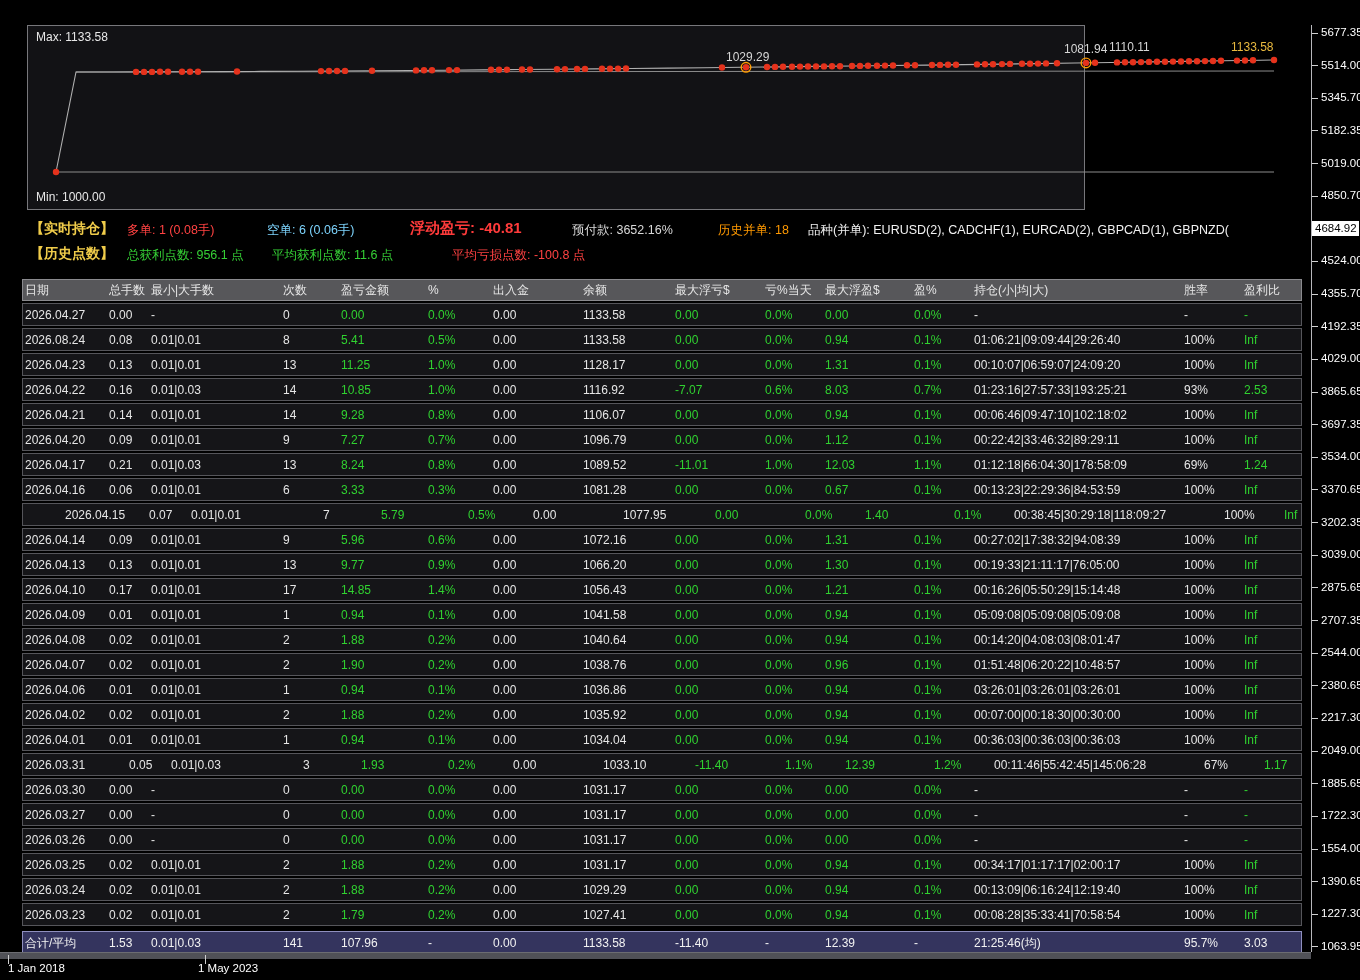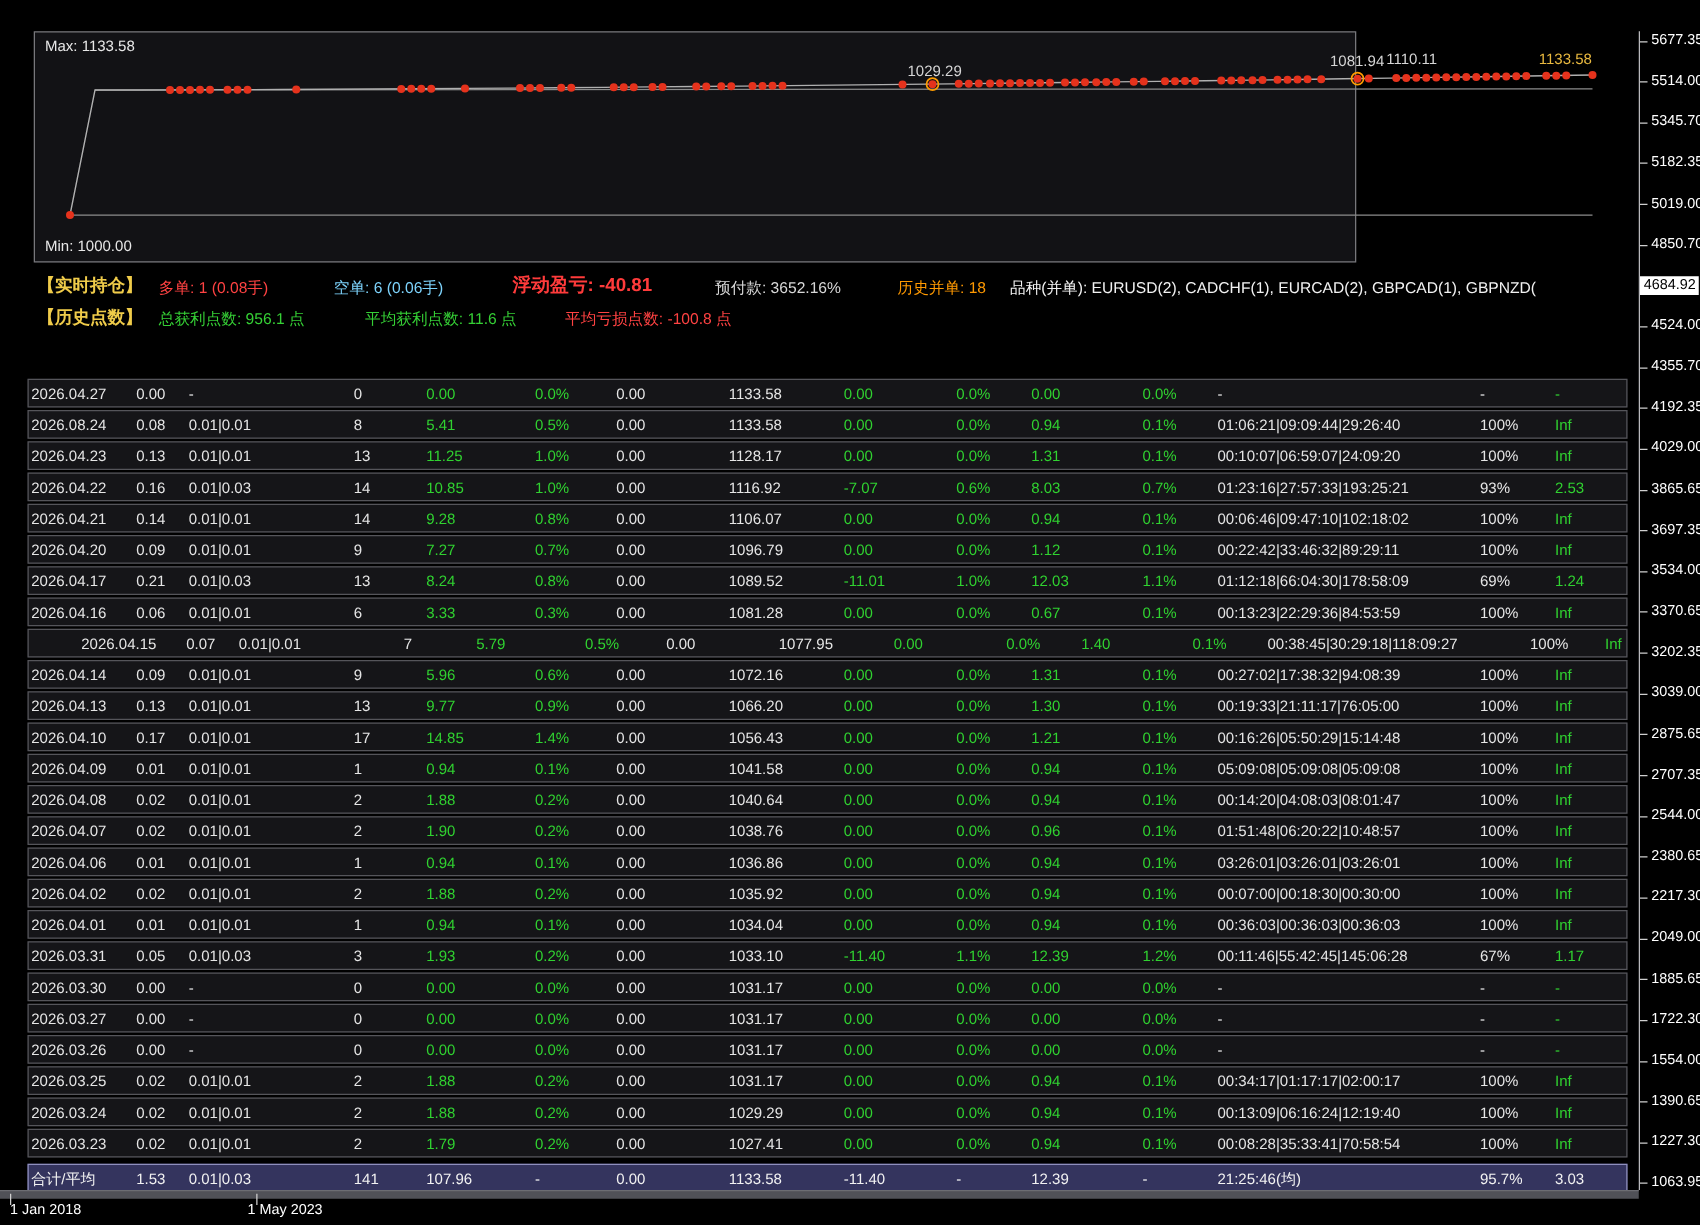--- a/index.html
+++ b/index.html
@@ -24,21 +24,21 @@
   .inf-title{font-size:14px;font-weight:bold;color:#f0cc4a;}
   #live-title{left:30px;top:7px;}
   #long-pos{left:127px;top:9px;color:#ff4242;}
   #short-pos{left:267px;top:9px;color:#7dd3fc;}
   #floating-pl{left:410px;top:6px;color:#ff3b3b;font-size:15px;font-weight:bold;}
   #margin-level{left:572px;top:9px;color:#d8d8d8;}
   #merged-count{left:718px;top:9px;color:#ff9900;}
   #merged-symbols{left:808px;top:9px;color:#f2f2f2;}
   #points-title{left:30px;top:32px;}
   #tp-points{left:127px;top:34px;color:#35d035;}
-  #ap-points{left:292px;top:34px;color:#35d035;}
+  #ap-points{left:272px;top:34px;color:#35d035;}
   #al-points{left:452px;top:34px;color:#ff4242;}
   
   #table-header{position:absolute;left:22px;top:279px;width:1280px;height:22px;background:#57575a;
     border:1px solid #8a8a8e;box-sizing:border-box;display:flex;align-items:center;font-size:12px;color:#fff;}
   .trow{position:absolute;left:22px;width:1280px;height:23px;background:#151518;
     border:1px solid #55555a;box-sizing:border-box;display:flex;align-items:center;font-size:12px;}
   .trow.total{height:24px;background:#34345e;border:1px solid #8f8fbe;}
   .cell{flex:0 0 auto;white-space:nowrap;box-sizing:border-box;}
   .c-w{color:#e6e6e6;} .c-g{color:#30d230;} .trow.total .cell{color:#f2f2f2;}
   
@@ -168,20 +168,37 @@
     <span id="floating-pl" class="inf">浮动盈亏: -40.81</span>
     <span id="margin-level" class="inf">预付款: 3652.16%</span>
     <span id="merged-count" class="inf">历史并单: 18</span>
     <span id="merged-symbols" class="inf">品种(并单): EURUSD(2), CADCHF(1), EURCAD(2), GBPCAD(1), GBPNZD(</span>
     <span id="points-title" class="inf inf-title">【历史点数】</span>
     <span id="tp-points" class="inf">总获利点数: 956.1 点</span>
     <span id="ap-points" class="inf">平均获利点数: 11.6 点</span>
     <span id="al-points" class="inf">平均亏损点数: -100.8 点</span>
   </div>
 
+  <div id="table-header">
+      <div class="cell c-w" style="width: 86px; padding-left: 2px;">日期</div>
+      <div class="cell c-w" style="width: 42px; padding-left: 0px;">总手数</div>
+      <div class="cell c-w" style="width: 120px; padding-left: 0px;">最小|大手数</div>
+      <div class="cell c-w" style="width: 60px; padding-left: 12px;">次数</div>
+      <div class="cell c-w" style="width: 92px; padding-left: 10px;">盈亏金额</div>
+      <div class="cell c-w" style="width: 58px; padding-left: 5px;">%</div>
+      <div class="cell c-w" style="width: 86px; padding-left: 12px;">出入金</div>
+      <div class="cell c-w" style="width: 98px; padding-left: 16px;">余额</div>
+      <div class="cell c-w" style="width: 94px; padding-left: 10px;">最大浮亏$</div>
+      <div class="cell c-w" style="width: 58px; padding-left: 6px;">亏%当天</div>
+      <div class="cell c-w" style="width: 88px; padding-left: 8px;">最大浮盈$</div>
+      <div class="cell c-w" style="width: 58px; padding-left: 9px;">盈%</div>
+      <div class="cell c-w" style="width: 212px; padding-left: 11px;">持仓(小|均|大)</div>
+      <div class="cell c-w" style="width: 58px; padding-left: 9px;">胜率</div>
+      <div class="cell c-w" style="width: 70px; padding-left: 11px;">盈利比</div>
+    </div>
   <div id="table-rows">
       <div class="trow" style="top: 303px;">
         <div class="cell c-w" style="width: 86px; padding-left: 2px;">2026.04.27</div>
         <div class="cell c-w" style="width: 42px; padding-left: 0px;">0.00</div>
         <div class="cell c-w" style="width: 120px; padding-left: 0px;">-</div>
         <div class="cell c-w" style="width: 60px; padding-left: 12px;">0</div>
         <div class="cell c-g" style="width: 92px; padding-left: 10px;">0.00</div>
         <div class="cell c-g" style="width: 58px; padding-left: 5px;">0.0%</div>
         <div class="cell c-w" style="width: 86px; padding-left: 12px;">0.00</div>
         <div class="cell c-w" style="width: 98px; padding-left: 16px;">1133.58</div>
@@ -477,21 +494,21 @@
         <div class="cell c-g" style="width: 94px; padding-left: 10px;">0.00</div>
         <div class="cell c-g" style="width: 58px; padding-left: 6px;">0.0%</div>
         <div class="cell c-g" style="width: 88px; padding-left: 8px;">0.94</div>
         <div class="cell c-g" style="width: 58px; padding-left: 9px;">0.1%</div>
         <div class="cell c-w" style="width: 212px; padding-left: 11px;">00:36:03|00:36:03|00:36:03</div>
         <div class="cell c-w" style="width: 58px; padding-left: 9px;">100%</div>
         <div class="cell c-g" style="width: 70px; padding-left: 11px;">Inf</div>
       </div>
       <div class="trow" style="top: 753px;">
         <div class="cell c-w" style="width: 86px; padding-left: 2px;">2026.03.31</div>
-        <div class="cell c-w" style="width: 42px; padding-left: 0px;">0.05</div>
+        <div class="cell c-w" style="width: 42px; padding-left: 0px; margin-left: 20px;">0.05</div>
         <div class="cell c-w" style="width: 120px; padding-left: 0px;">0.01|0.03</div>
         <div class="cell c-w" style="width: 60px; padding-left: 12px;">3</div>
         <div class="cell c-g" style="width: 92px; padding-left: 10px;">1.93</div>
         <div class="cell c-g" style="width: 58px; padding-left: 5px;">0.2%</div>
         <div class="cell c-w" style="width: 86px; padding-left: 12px;">0.00</div>
         <div class="cell c-w" style="width: 98px; padding-left: 16px;">1033.10</div>
         <div class="cell c-g" style="width: 94px; padding-left: 10px;">-11.40</div>
         <div class="cell c-g" style="width: 58px; padding-left: 6px;">1.1%</div>
         <div class="cell c-g" style="width: 88px; padding-left: 8px;">12.39</div>
         <div class="cell c-g" style="width: 58px; padding-left: 9px;">1.2%</div>

